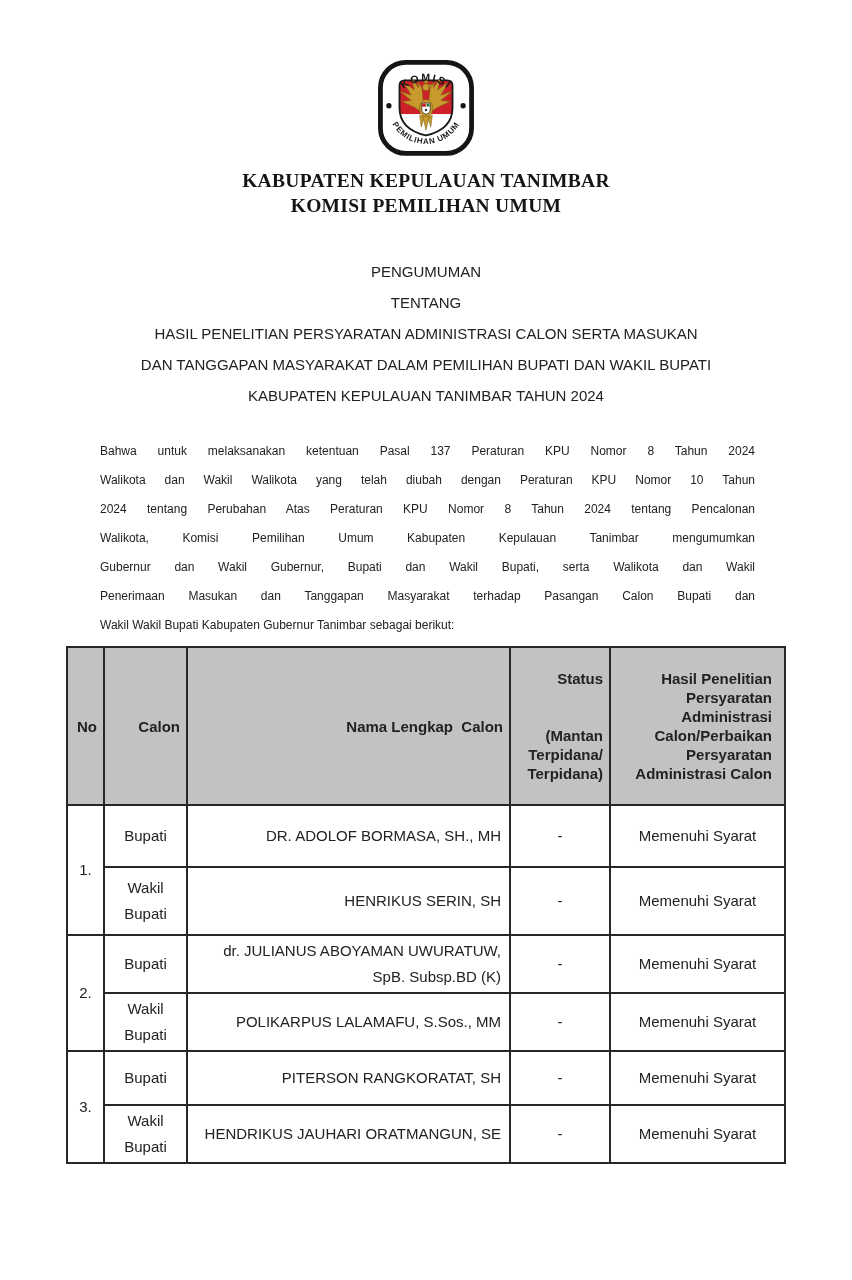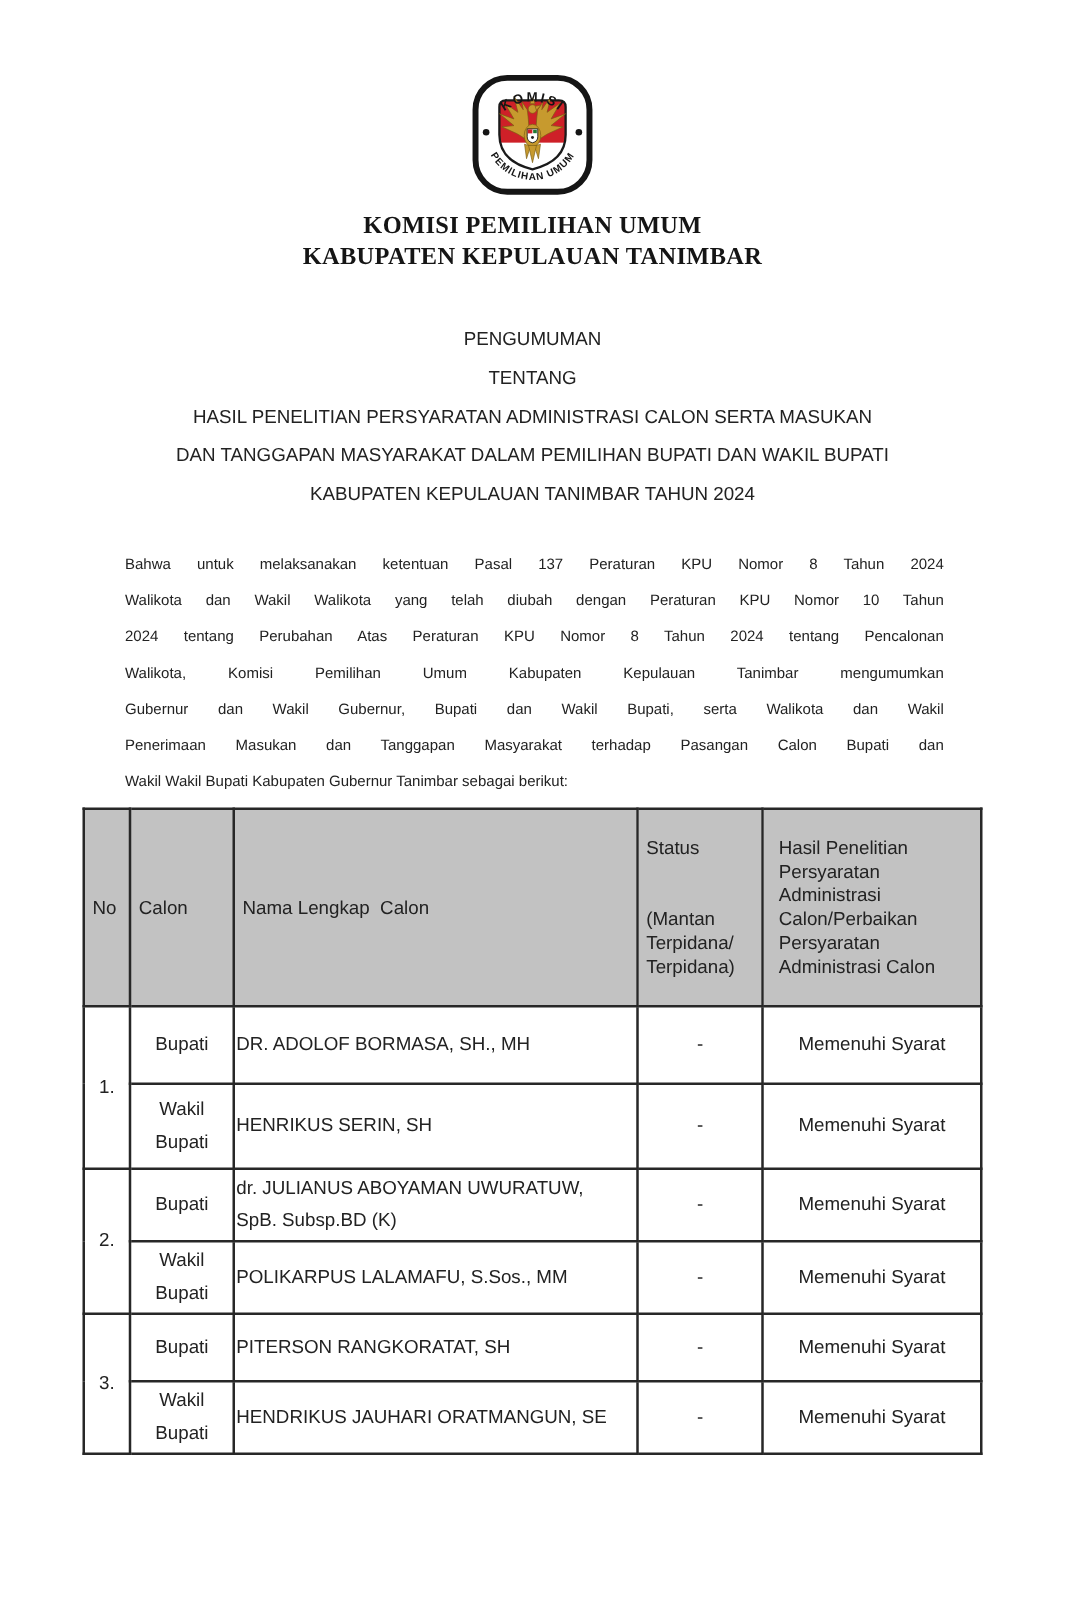--- a/index.html
+++ b/index.html
@@ -22,26 +22,26 @@
   .bodypar{margin:26px 97px 0 100px;font-size:12px;line-height:29px;color:#222;}
   .jline{text-align:justify;text-align-last:justify;}
   .jline.last{text-align:left;text-align-last:left;}
   
   table.tbl{
     width:718px;margin:6px auto 0;border-collapse:collapse;table-layout:fixed;
     font-size:15px;color:#222;
   }
   .tbl th,.tbl td{border:2px solid #272727;padding:2px 6px;vertical-align:middle;overflow:hidden;}
   .tbl th{
-    background:#c2c2c2;font-weight:normal;text-align:left;
+    background:#c2c2c2;font-weight:bold;text-align:right;
     line-height:19px;white-space:pre-line;
   }
   .tbl td{line-height:26px;}
   .tbl .c-center{text-align:center;}
-  .tbl .c-nama{text-align:left;padding-left:1px;padding-right:8px;margin-top:22px;}
+  .tbl .c-nama{text-align:right;padding-left:1px;padding-right:8px;margin-top:22px;}
   .tbl .c-dash{text-align:center;}
   .tbl .c-hasil{text-align:center;}
   .th-status-title{margin-bottom:19px;}
 </style>
 </head>
 <body>
 
 <div class="page">
 
   <div class="letterhead">
@@ -88,22 +88,22 @@
       <circle cx="170" cy="92" r="5" fill="#151515"></circle>
 
       <text font-family="Liberation Sans, sans-serif" font-size="20" font-weight="bold" letter-spacing="3.5" fill="#151515">
         <textPath href="#arcTop" startOffset="50%" text-anchor="middle">KOMISI</textPath>
       </text>
       <text font-family="Liberation Sans, sans-serif" font-size="15" font-weight="bold" letter-spacing="1.5" fill="#151515">
         <textPath href="#arcBottom" startOffset="50%" text-anchor="middle">PEMILIHAN UMUM</textPath>
       </text>
     </svg>
 
+    <div class="org-line">KABUPATEN KEPULAUAN TANIMBAR</div>
     <div class="org-line">KOMISI PEMILIHAN UMUM</div>
-    <div class="org-line">KABUPATEN KEPULAUAN TANIMBAR</div>
   </div>
 
   <div class="announce">
     <div>PENGUMUMAN</div>
     <div>TENTANG</div>
     <div>HASIL PENELITIAN PERSYARATAN ADMINISTRASI CALON SERTA MASUKAN</div>
     <div>DAN TANGGAPAN MASYARAKAT DALAM PEMILIHAN BUPATI DAN WAKIL BUPATI</div>
     <div>KABUPATEN KEPULAUAN TANIMBAR TAHUN 2024</div>
   </div>
 

